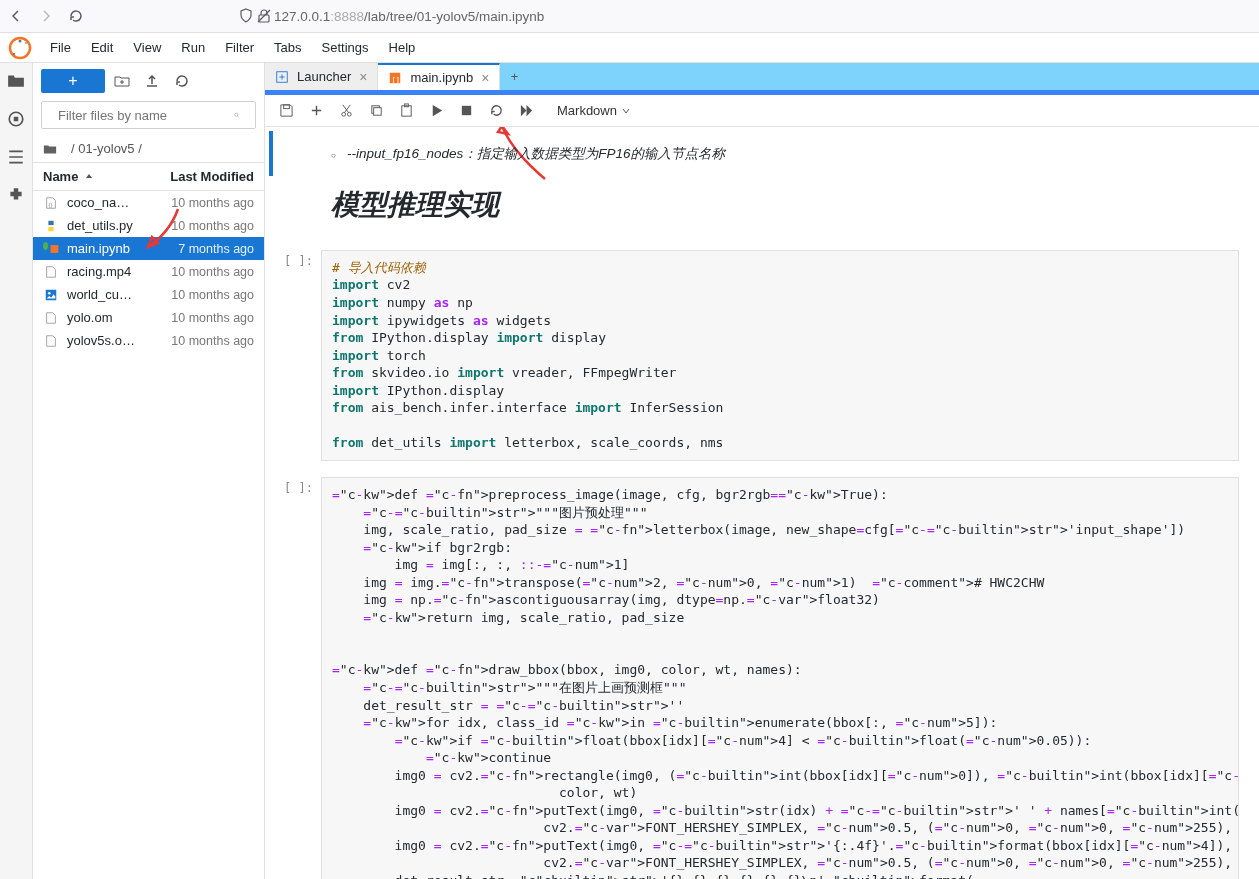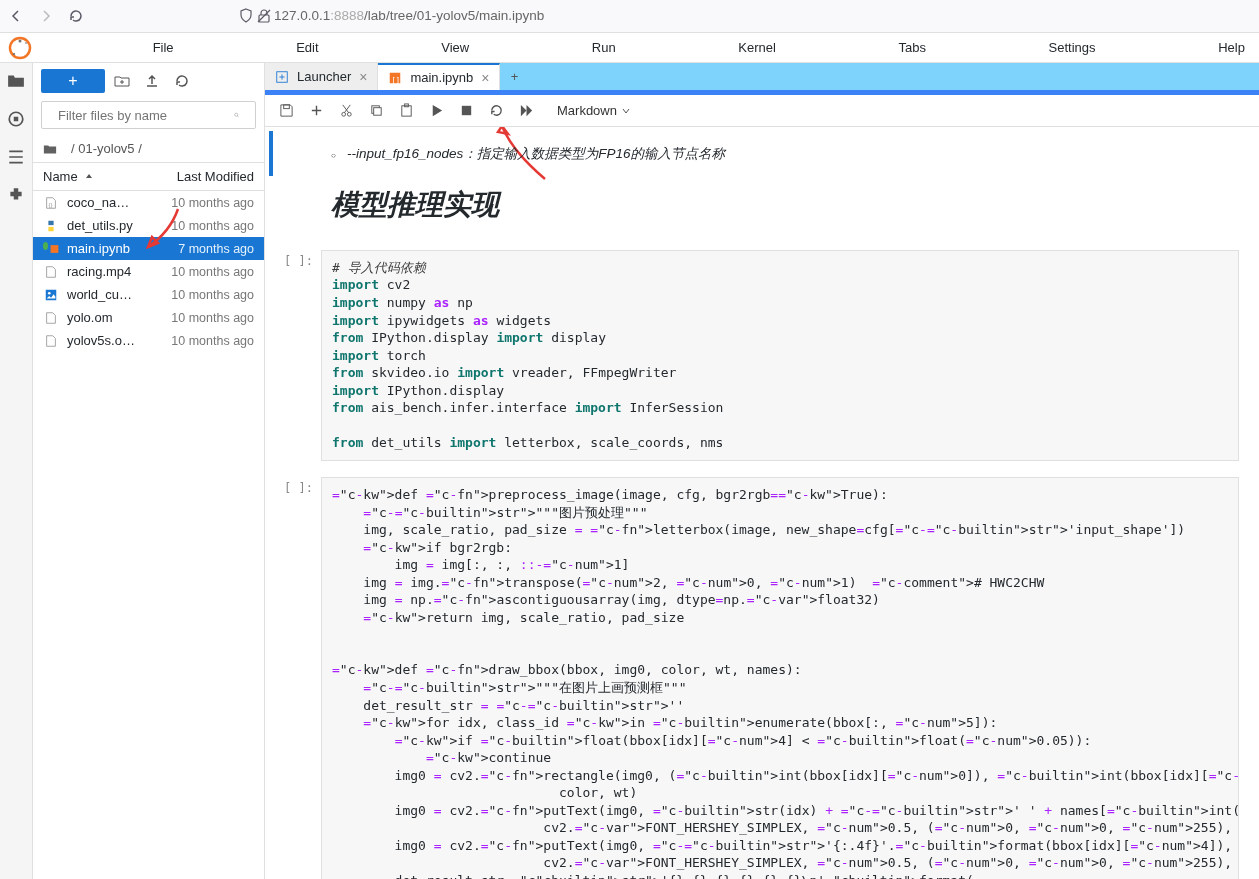--- a/index.html
+++ b/index.html
@@ -2,43 +2,43 @@
 <html><head>
 <meta charset="utf-8">
 <style>
 * { box-sizing: border-box; margin: 0; padding: 0; }
 body { font-family: -apple-system, BlinkMacSystemFont, "Segoe UI", Helvetica, Arial, sans-serif; font-size: 13px; color: #24292e; overflow: hidden; }
 
 
 .browser-bar { height: 33px; display: flex; align-items: center; background: #f9f9fb; border-bottom: 1px solid #e0e0e0; padding: 0 8px; gap: 14px; }
 .nav-btn { width: 16px; height: 16px; display: flex; align-items: center; justify-content: center; color: #5b5b66; cursor: pointer; }
 .nav-btn.disabled { color: #bbb; }
-.url-bar { flex: 1; display: flex; gap: 2px; max-width: 700px; margin-left: 140px; }
+.url-bar { flex: 1; display: flex; align-items: center; gap: 2px; max-width: 700px; margin-left: 140px; }
 .url-icon { width: 16px; height: 16px; color: #5b5b66; }
 .url-text { font-size: 13.5px; color: #666; }
 
 
 .main-area { display: flex; height: calc(100vh - 33px); }
-.menu-bar { height: 30px; display: flex; align-items: center; padding: 0 4px; border-bottom: 1px solid #e0e0e0; gap: 0; justify-content: space-between; }
+.menu-bar { height: 30px; display: flex; align-items: center; padding: 0 4px; border-bottom: 1px solid #e0e0e0; gap: 0; }
 .jupyter-logo { width: 24px; height: 24px; margin: 0 8px 0 4px; }
 .menu-item { padding: 0 10px; height: 30px; display: flex; align-items: center; cursor: pointer; font-size: 13px; }
 
 
 .left-rail { width: 33px; background: #f5f5f5; border-right: 1px solid #e0e0e0; display: flex; flex-direction: column; align-items: center; padding-top: 8px; gap: 18px; }
 .rail-item { width: 20px; height: 20px; display: flex; align-items: center; justify-content: center; color: #555; cursor: pointer; }
 
 
 .file-browser { width: 232px; border-right: 1px solid #e0e0e0; display: flex; flex-direction: column; background: #fff; }
 .fb-toolbar { display: flex; padding: 6px 8px; gap: 4px; align-items: center; }
 .new-btn { background: #1976d2; color: #fff; border: none; border-radius: 2px; width: 64px; height: 24px; font-size: 16px; line-height: 1; cursor: pointer; display: flex; align-items: center; justify-content: center; }
 .fb-icon-btn { width: 26px; height: 24px; display: flex; align-items: center; justify-content: center; color: #555; cursor: pointer; }
 .filter-box { margin: 2px 8px 6px; border: 1px solid #d0d0d0; border-radius: 2px; height: 28px; display: flex; align-items: center; padding: 0 16px; }
 .filter-box input { border: none; outline: none; flex: 1; font-size: 13px; color: #555; }
 .breadcrumb { padding: 6px 10px; border-bottom: 1px solid #e0e0e0; display: flex; align-items: center; gap: 14px; font-size: 13px; color: #555; }
-.file-header { display: flex; padding: 6px 10px; border-bottom: 1px solid #e0e0e0; font-weight: 400; font-size: 13px; }
+.file-header { display: flex; padding: 6px 10px; border-bottom: 1px solid #e0e0e0; font-weight: 700; font-size: 13px; }
 .fh-name { flex: 1; display: flex; align-items: center; gap: 6px; }
 .fh-mod { text-align: right; }
 .file-list { flex: 1; overflow: auto; }
 .file-row { display: flex; align-items: center; padding: 4px 10px; font-size: 13px; cursor: pointer; }
 .file-row.selected { background: #1976d2; color: #fff; }
 .fr-icon { width: 16px; margin-right: 8px; display: flex; justify-content: center; }
 .fr-name { flex: 1; overflow: hidden; text-overflow: ellipsis; white-space: nowrap; }
 .fr-mod { color: #777; font-size: 12.5px; }
 .file-row.selected .fr-mod { color: #e3f2fd; }
 
@@ -57,21 +57,21 @@
 .nb-content { flex: 1; overflow: auto; padding: 10px 20px 30px 6px; position: relative; }
 .blue-bar { position: absolute; left: 4px; top: 4px; width: 4px; height: 45px; background: #1976d2; }
 .md-cell { margin-left: 60px; padding: 6px 0 20px; font-style: italic; }
 .md-cell ul { list-style: none; }
 .md-cell li { position: relative; padding-left: 16px; line-height: 1.7; font-size: 13.5px; }
 .md-cell li::before { content: "○"; position: absolute; left: 0; font-size: 8px; top: 6px; }
 .md-cell h2 { font-size: 28px; font-weight: 600; margin: 20px 0 6px; }
 .code-cell { display: flex; margin-bottom: 16px; }
 .prompt { width: 50px; text-align: right; padding-right: 8px; color: #888; font-family: monospace; font-size: 12px; padding-top: 4px; }
 .code-body { flex: 1; background: #f7f7f7; border: 1px solid #e0e0e0; padding: 8px 10px; font-family: "DejaVu Sans Mono", Menlo, Consolas, monospace; font-size: 13px; line-height: 1.35; white-space: pre; overflow-x: auto; }
-.c-comment { color: #404040; font-style: italic; }
+.c-comment { color: #a16207; font-style: italic; }
 .c-kw { color: #0f766e; font-weight: bold; }
 .c-kw2 { color: #aa22ff; font-weight: bold; }
 .c-op { color: #aa22ff; }
 
 
 .arrow { position: absolute; pointer-events: none; }
 .arrow svg { overflow: visible; }
 .arrow path { stroke: #e53935; stroke-width: 2.5; fill: none; }
 .arrow-head { fill: #e53935; }
 
@@ -120,21 +120,21 @@
           <circle cx="12" cy="12" r="10" fill="none" stroke="#f37626" stroke-width="2.5"></circle>
           <circle cx="12" cy="5" r="1.5" fill="#757575"></circle>
           <circle cx="18" cy="7" r="1" fill="#9e9e9e"></circle>
           <circle cx="6" cy="18" r="1" fill="#616161"></circle>
         </svg>
     </span>
     <span class="menu-item">File</span>
     <span class="menu-item">Edit</span>
     <span class="menu-item">View</span>
     <span class="menu-item">Run</span>
-    <span class="menu-item">Kernel</span>
+    <span class="menu-item">Filter</span>
     <span class="menu-item">Tabs</span>
     <span class="menu-item">Settings</span>
     <span class="menu-item">Help</span>
   </div>
 
   <div class="main-area">
 
     <div class="left-rail">
       <span class="rail-item">
           <svg width="18" height="18" viewBox="0 0 16 16">

